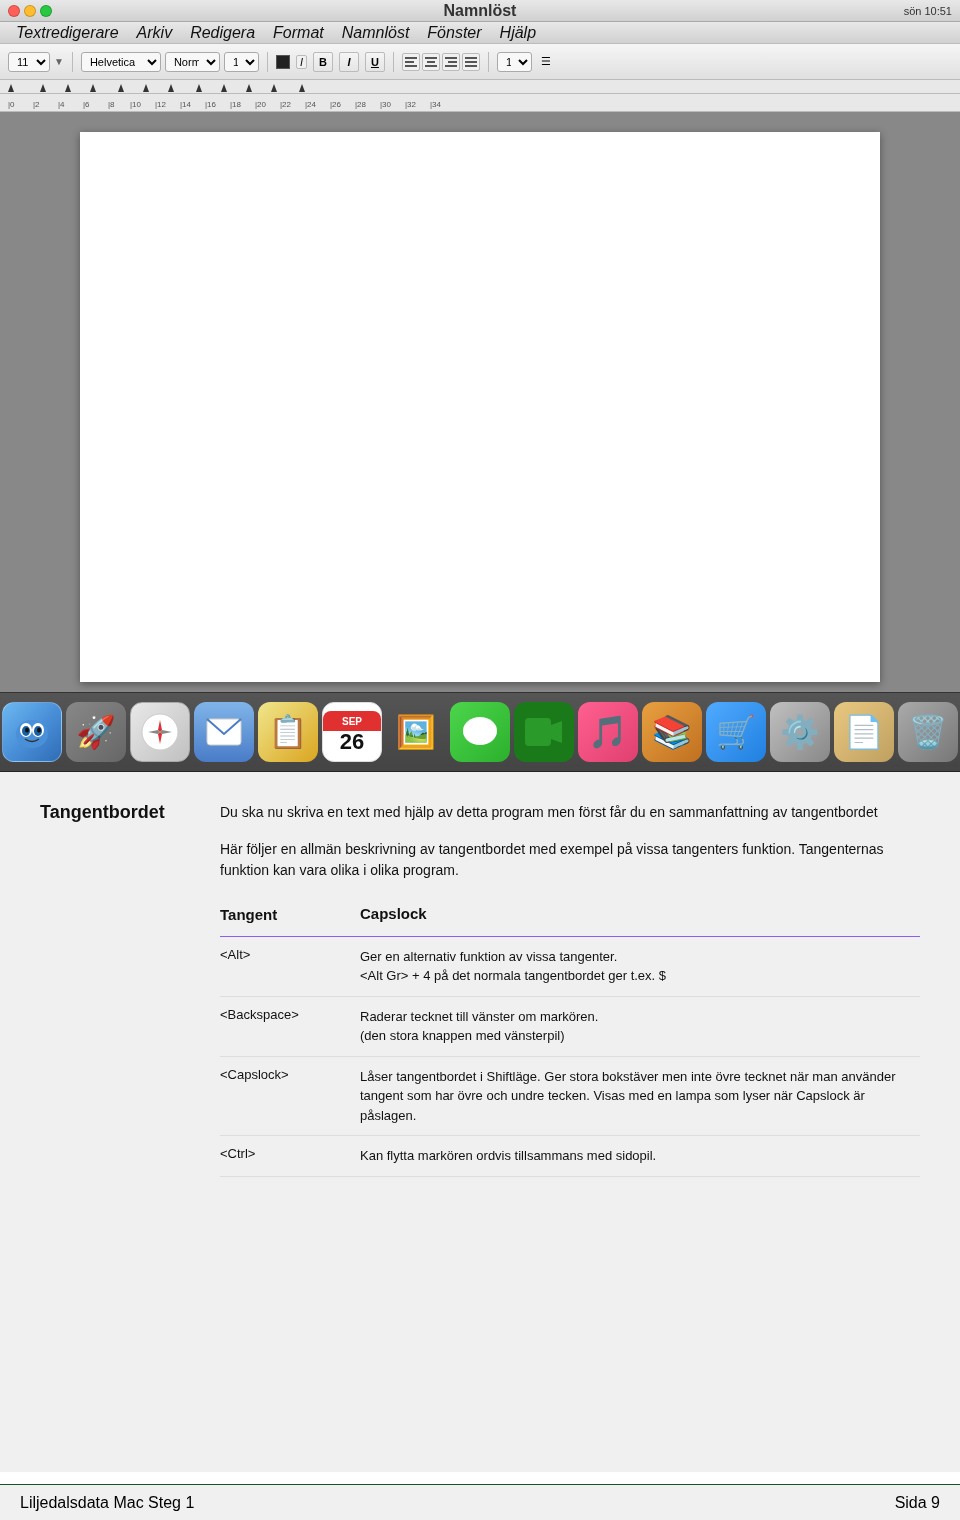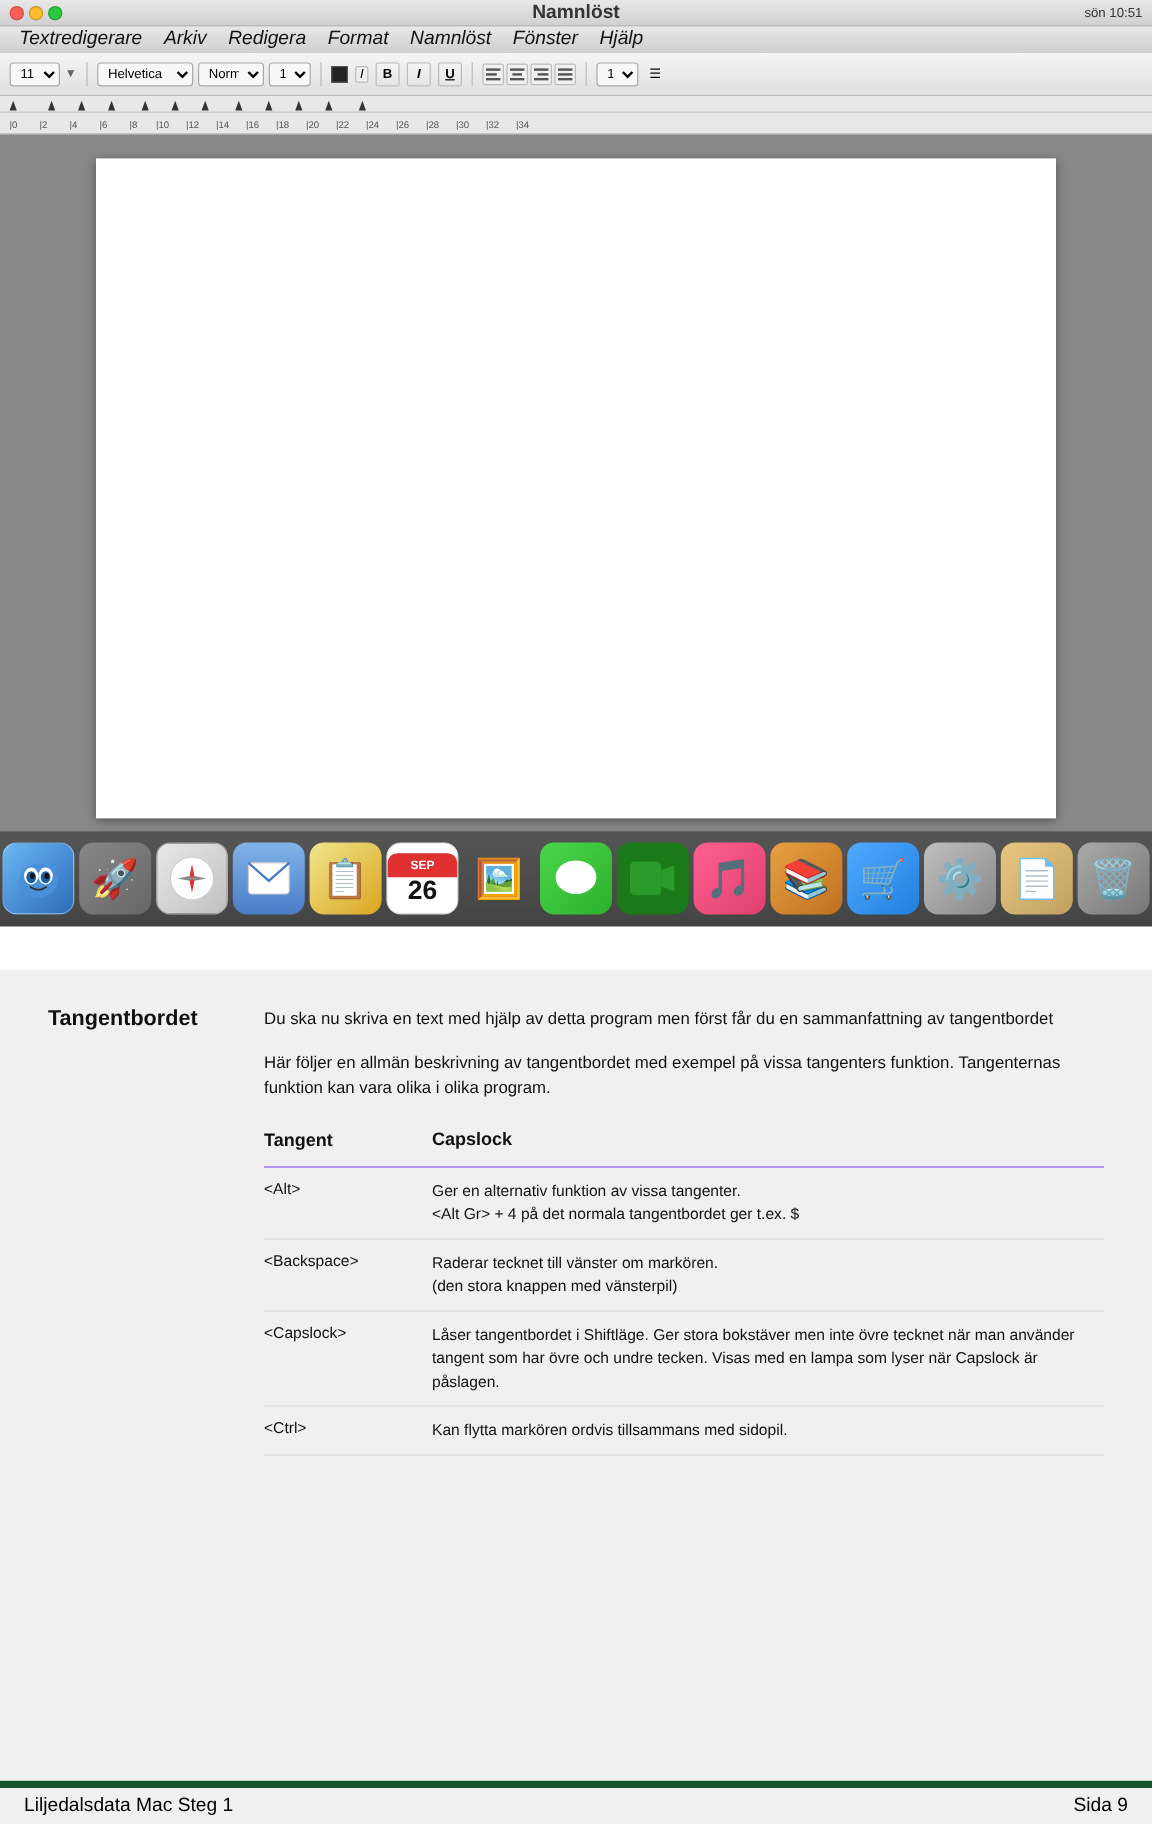--- a/index.html
+++ b/index.html
@@ -156,21 +156,20 @@
     }
     .dock-launchpad { background: linear-gradient(135deg, #888, #666); }
     .dock-notes { background: linear-gradient(135deg, #f0e68c, #daa520); }
     .dock-books { background: linear-gradient(135deg, #e8a040, #c07020); }
 
     
     .content-area {
       background: #f0f0f0;
       padding: 30px 40px 20px 40px;
       min-height: 700px;
-      margin-top: 36px;
     }
 
     .content-inner {
       display: flex;
       gap: 0;
     }
 
     .left-column {
       width: 160px;
       flex-shrink: 0;
@@ -228,21 +227,21 @@
     }
 
     
     .footer {
       position: absolute;
       bottom: 0;
       left: 0;
       right: 0;
       height: 36px;
       background: #f0f0f0;
-      border-top: 6px solid #14532d;
+      border-top: 1px solid #14532d;
       display: flex;
       align-items: center;
       justify-content: space-between;
       padding: 0 20px;
     }
 
     
     .ruler-container {
       background: #e8e8e8;
       border-bottom: 1px solid #bbb;

